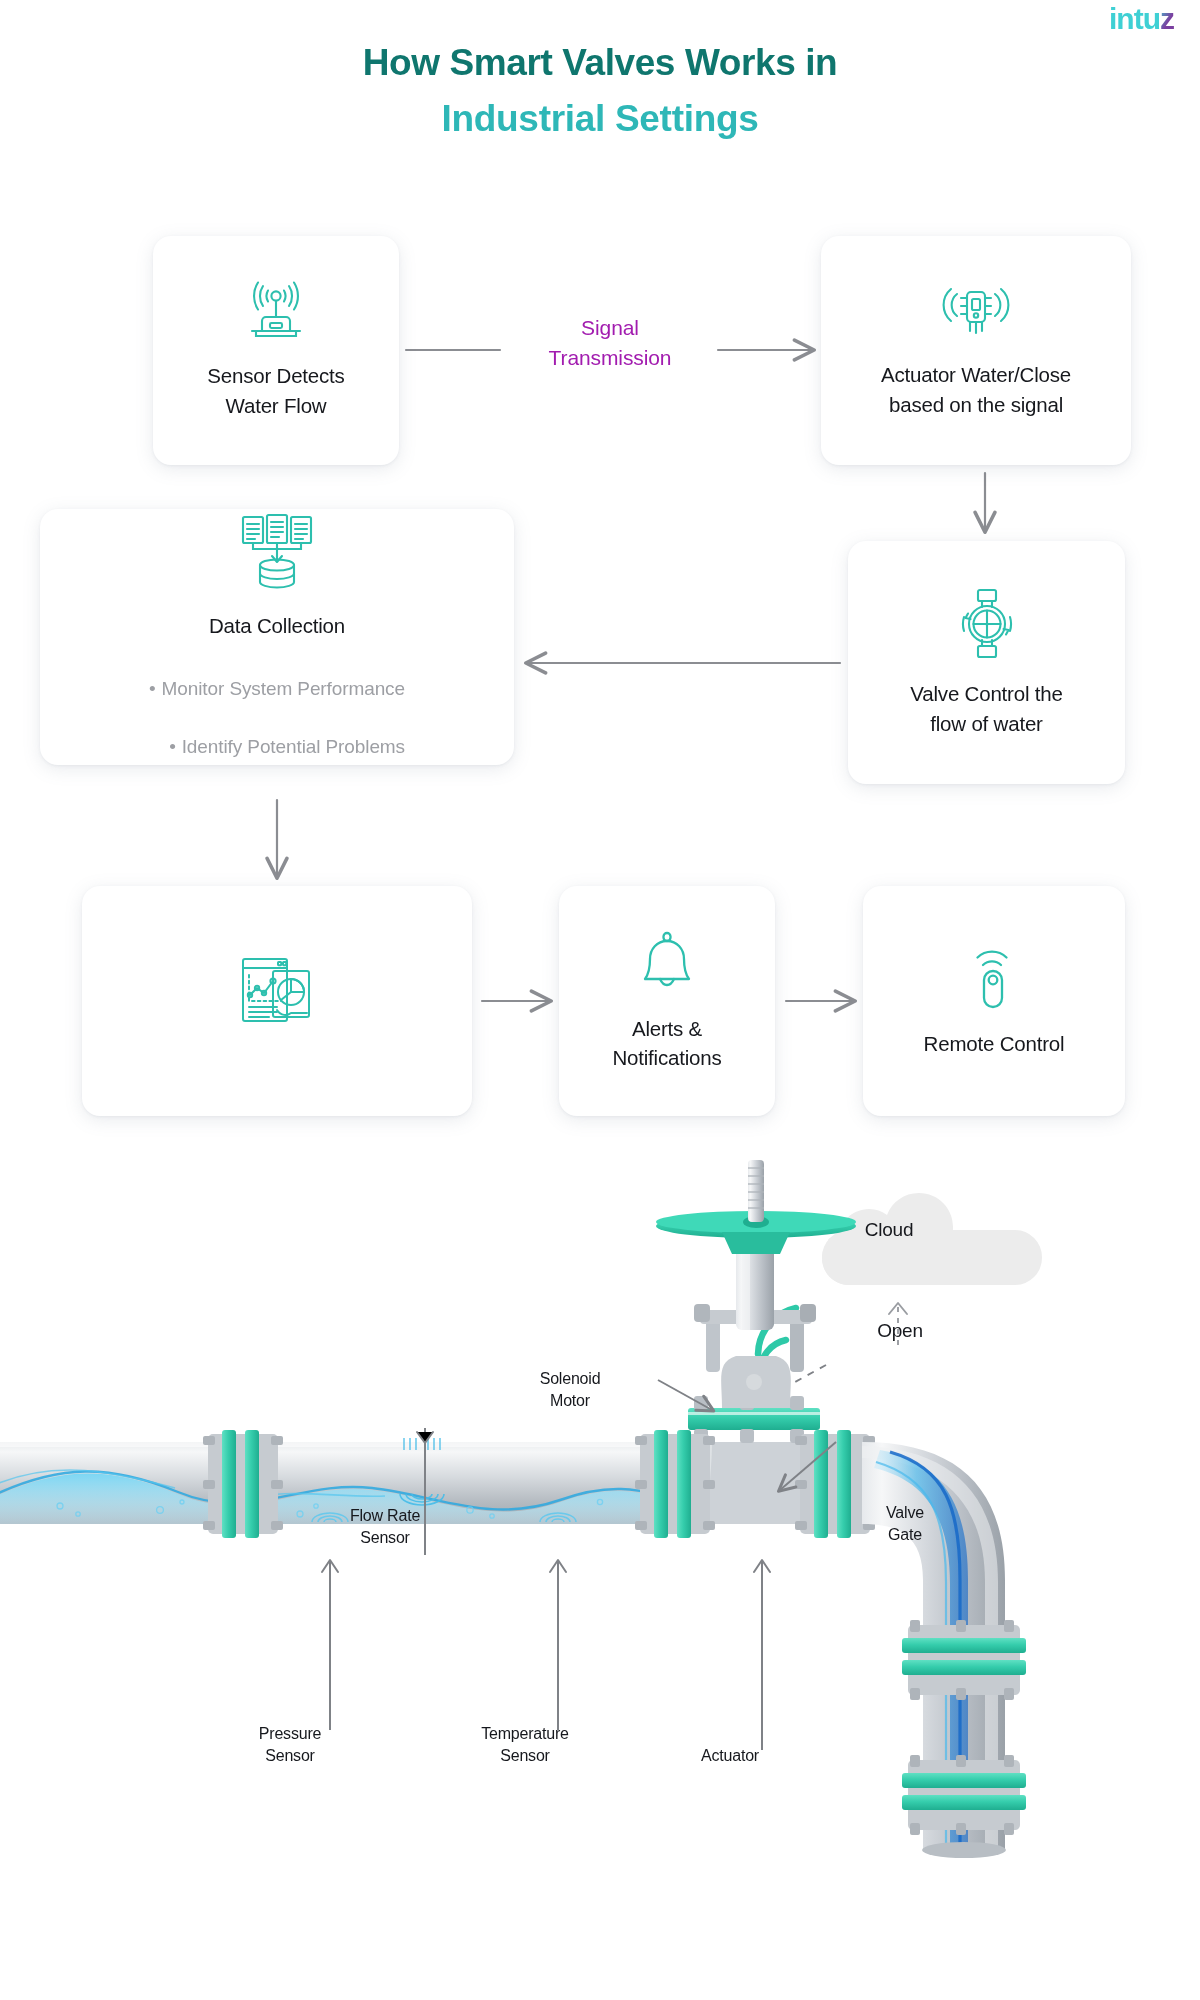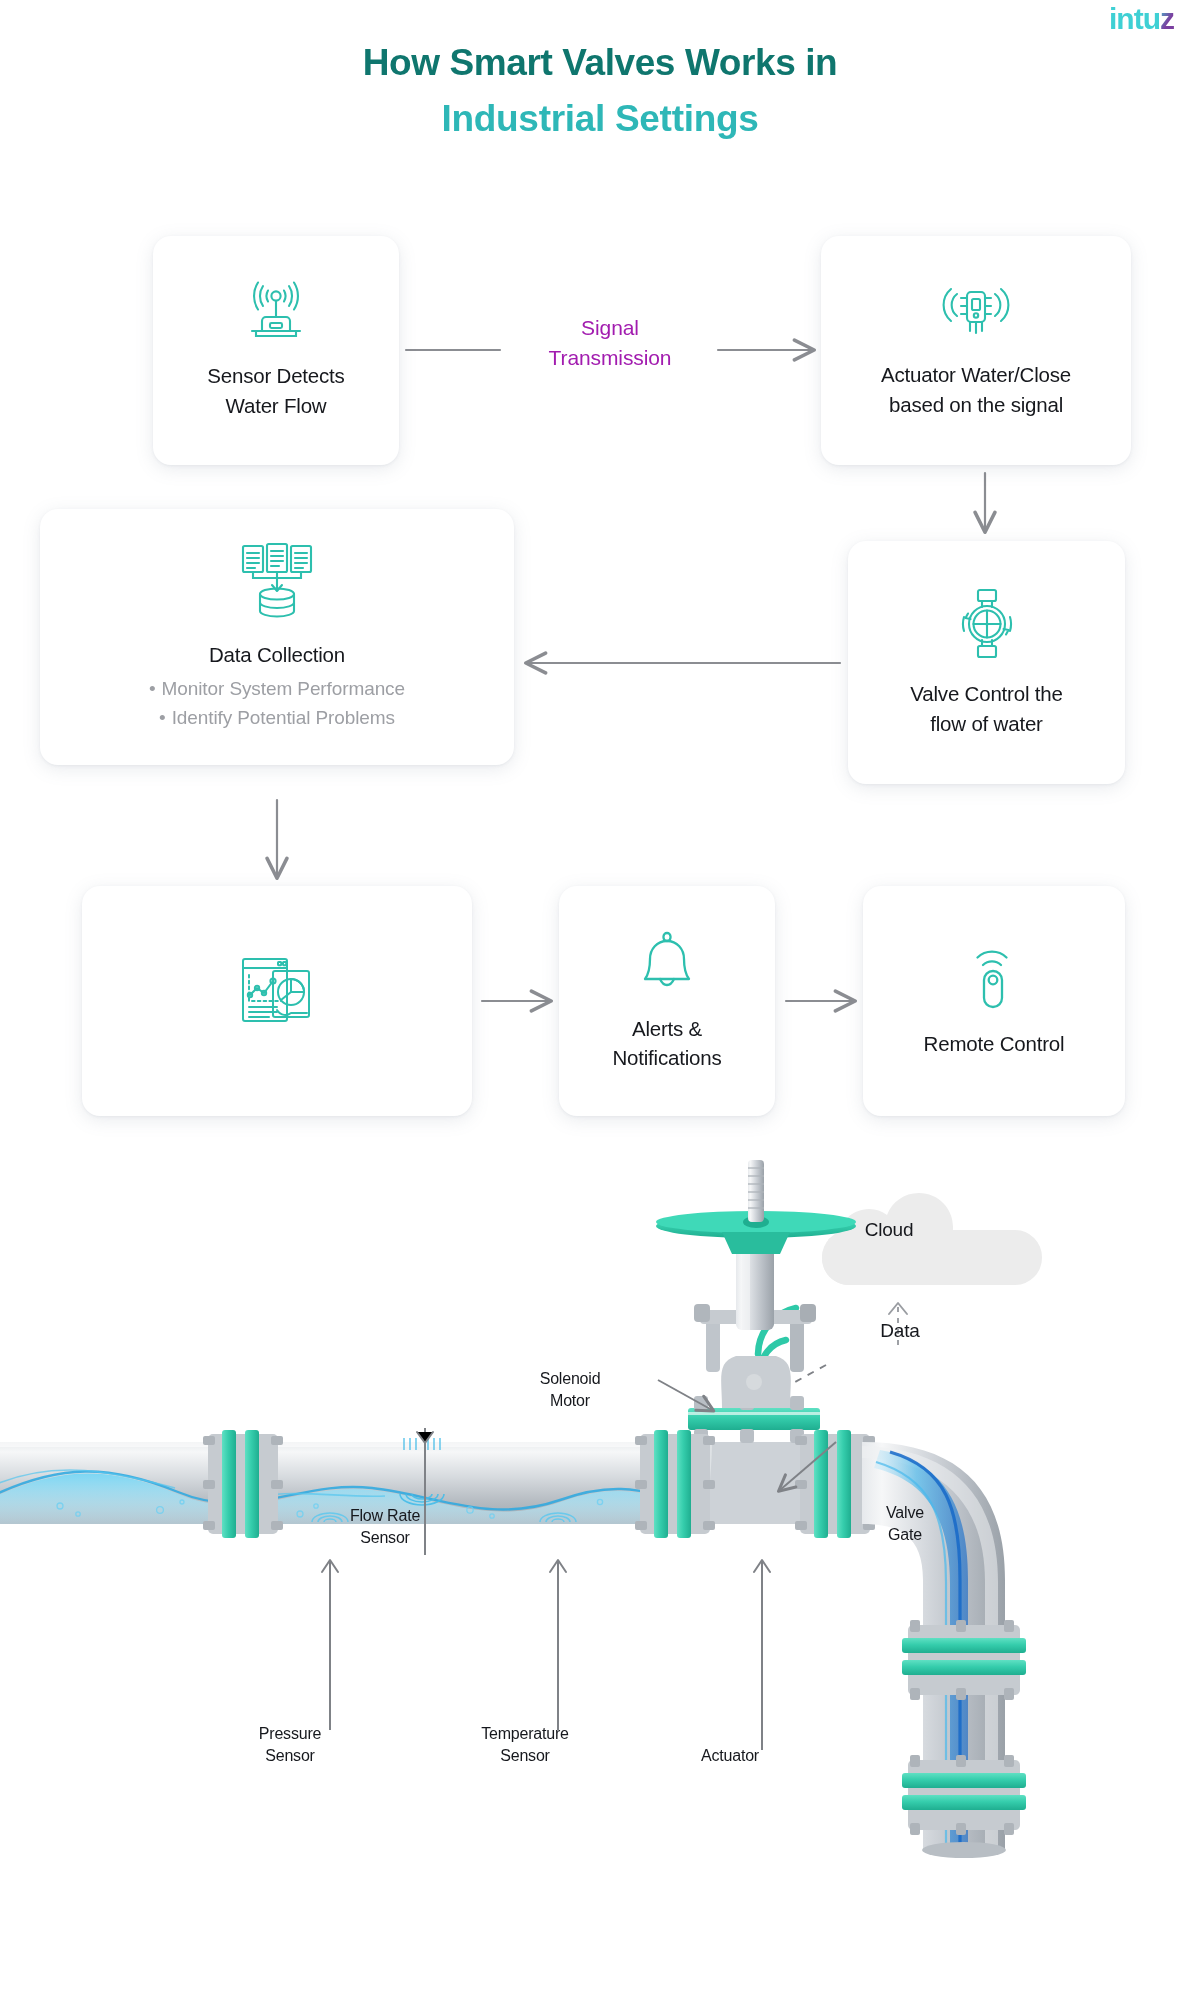--- a/index.html
+++ b/index.html
@@ -37,22 +37,22 @@
     display: flex; flex-direction: column; align-items: center; justify-content: center;
     padding: 14px 10px;
   }
   .card .ico { margin-bottom: 14px; display:block; }
   .card .ctitle {
     font-size: 20.5px; color: #16181d; text-align:center; line-height: 1.42;
     font-weight: 500; letter-spacing: -0.2px;
   }
   .bullets { margin-top: 6px; }
   .bullets .b {
-    font-size: 19px; color: #9d9fa4; text-align:center; line-height:1.5;
-    letter-spacing: -0.1px; white-space: nowrap;
+    font-size: 19px; color: #9d9fa4; text-align:right; line-height:1.5;
+    letter-spacing: -0.1px; white-space: nowrap; margin-top: 29px;
   }
   .bullets .b .dot { display:inline-block; margin-right: 6px; }
 
   
   #card-sensor   { left: 153px;  top: 236px;  width: 246px;  height: 229px; justify-content: center; }
   #card-actuator { left: 821px;  top: 236px;  width: 310px;  height: 229px; }
   #card-data     { left: 40px;   top: 509px;  width: 474px;  height: 256px; }
   #card-valve    { left: 848px;  top: 541px;  width: 277px;  height: 243px; }
   #card-trends   { left: 82px;   top: 886px;  width: 390px;  height: 230px; }
   #card-alerts   { left: 559px;  top: 886px;  width: 216px;  height: 230px; }
@@ -553,21 +553,21 @@
       <path d="M762 600 L762 412" stroke="#7f8287" stroke-width="2" fill="none"></path>
       <path d="M754 422 L762 410 L770 422" stroke="#7f8287" stroke-width="2" fill="none" stroke-linecap="round" stroke-linejoin="round"></path>
     </g>
 
     <g>
       <path d="M417 282 L425 293 L433 282" stroke="#7f8287" stroke-width="2" fill="none" stroke-linecap="round" stroke-linejoin="round" transform="translate(0,0)"></path>
     </g>
   </svg>
 
   <div class="cloud-label">Cloud</div>
-  <div class="data-label">Data</div>
+  <div class="data-label">Open</div>
 
   <div class="pipe-label" id="lab-solenoid">
     <div>Solenoid</div>
     <div>Motor</div>
   </div>
   <div class="pipe-label" id="lab-flowrate">
     <div>Flow Rate</div>
     <div>Sensor</div>
   </div>
   <div class="pipe-label" id="lab-valvegate">

